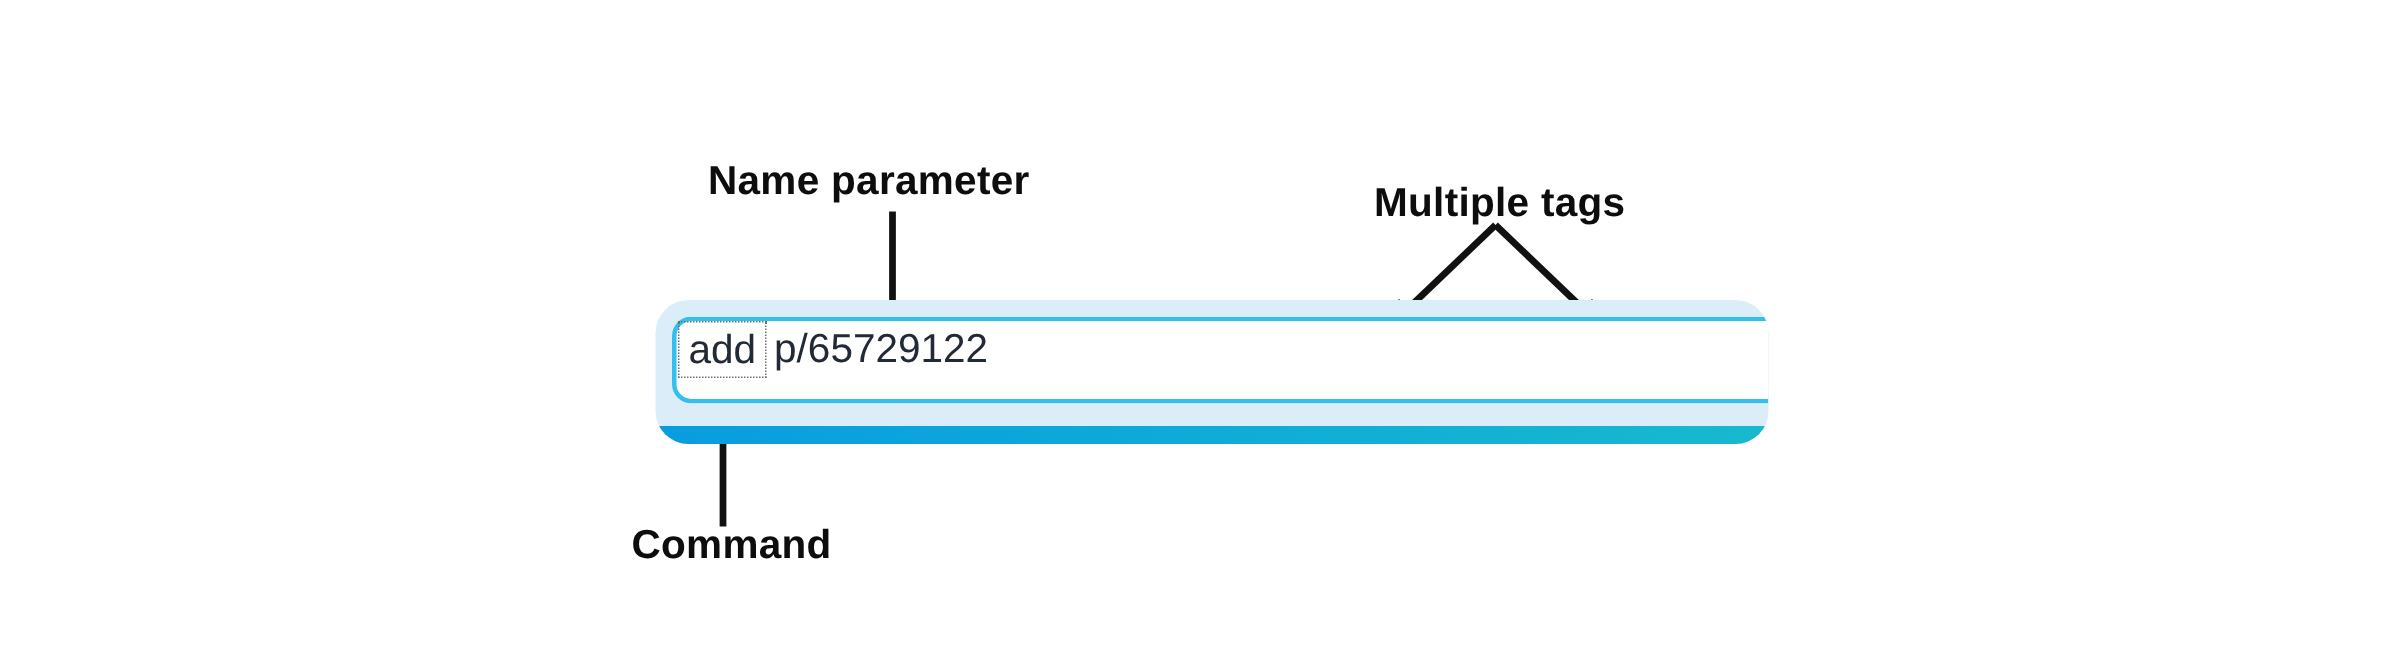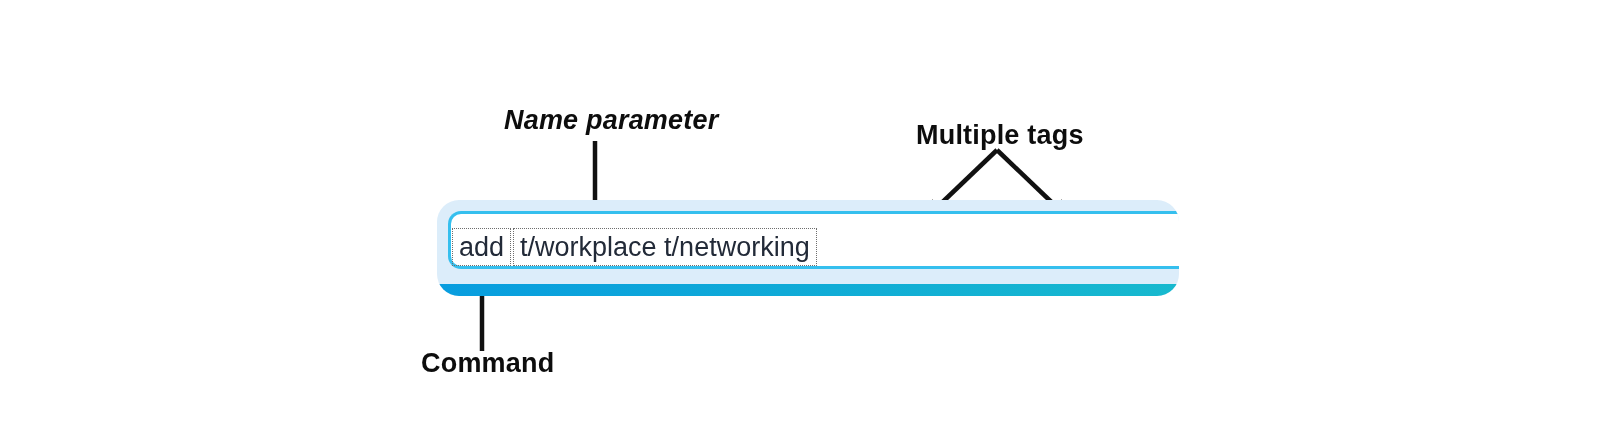--- a/index.html
+++ b/index.html
@@ -31,21 +31,21 @@
   .arrows .head { fill: #111111; }
   .annotation-label {
     position: absolute;
     font-weight: 700;
     font-size: 27px;
     line-height: 27px;
     color: var(--annotation-text);
     white-space: nowrap;
     letter-spacing: 0.2px;
   }
-  .label-name-parameter { left: 504px; top: 107px; font-style: italic; }
+  .label-name-parameter { left: 472px; top: 107px; }
   .label-multiple-tags  { left: 916px; top: 122px; }
   .label-command        { left: 421px; top: 350px; }
 
   .command-bar {
     position: absolute;
     left: 437px;
     top: 200px;
     width: 742px;
     height: 96px;
     background: var(--container-bg);
@@ -64,21 +64,21 @@
     position: absolute;
     left: 11px;
     top: 11px;
     right: 0;
     height: 58px;
     background: #ffffff;
     border: 3px solid var(--input-border);
     border-right: none;
     border-radius: 13px 0 0 13px;
     display: flex;
-    align-items: flex-end;
+    align-items: flex-start;
     padding-left: 1px;
     font-size: 27px;
     color: var(--command-text);
     white-space: nowrap;
     cursor: text;
   }
   .token {
     display: inline-flex;
     align-items: center;
     line-height: 32px;
@@ -117,18 +117,18 @@
 
   <div class="annotation-label label-name-parameter">Name parameter</div>
 
   <div class="annotation-label label-command">Command</div>
 
   <div class="annotation-label label-multiple-tags">Multiple tags</div>
 
   <div class="command-bar">
     <div class="command-input" role="textbox" aria-label="add n/Nomad Hub p/65729122 t/workplace t/networking">
       <span class="token boxed">add</span>
-      <span class="token boxed">t/workplace t/networking</span>
+      <span class="token">p/65729122</span>
     </div>
     <div class="result-strip"></div>
   </div>
 
 </div>
 
 </body></html>

